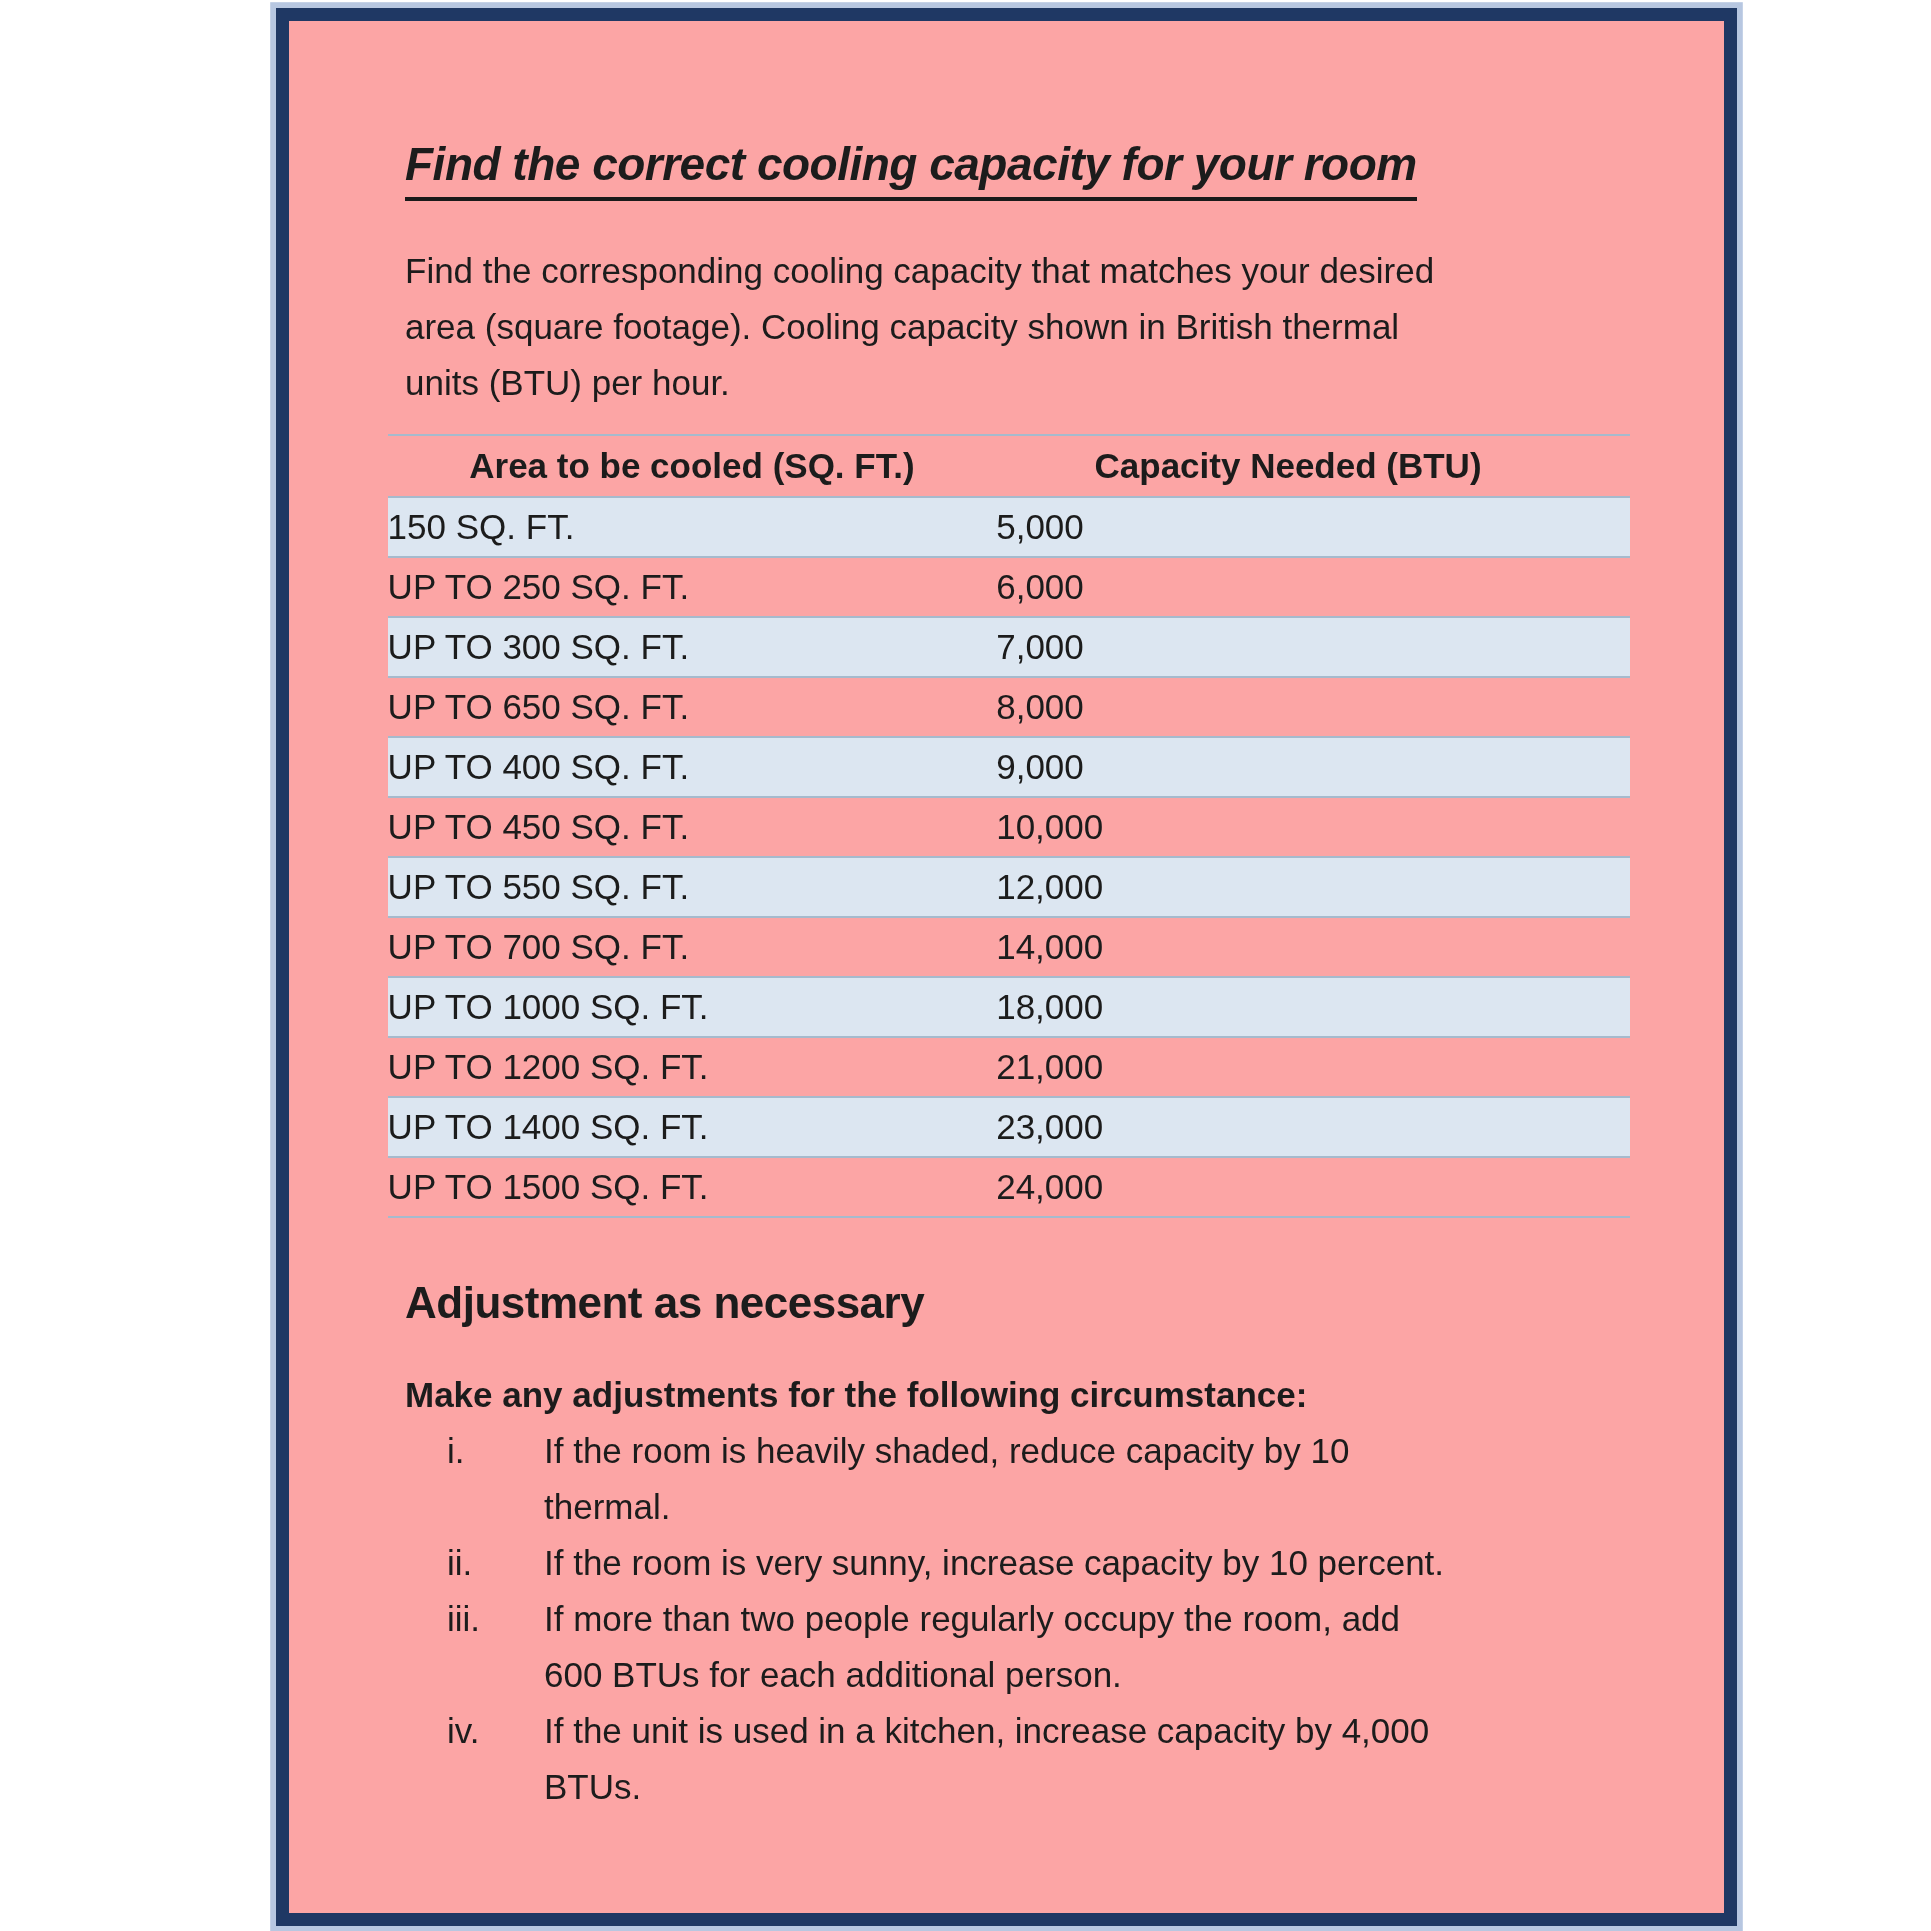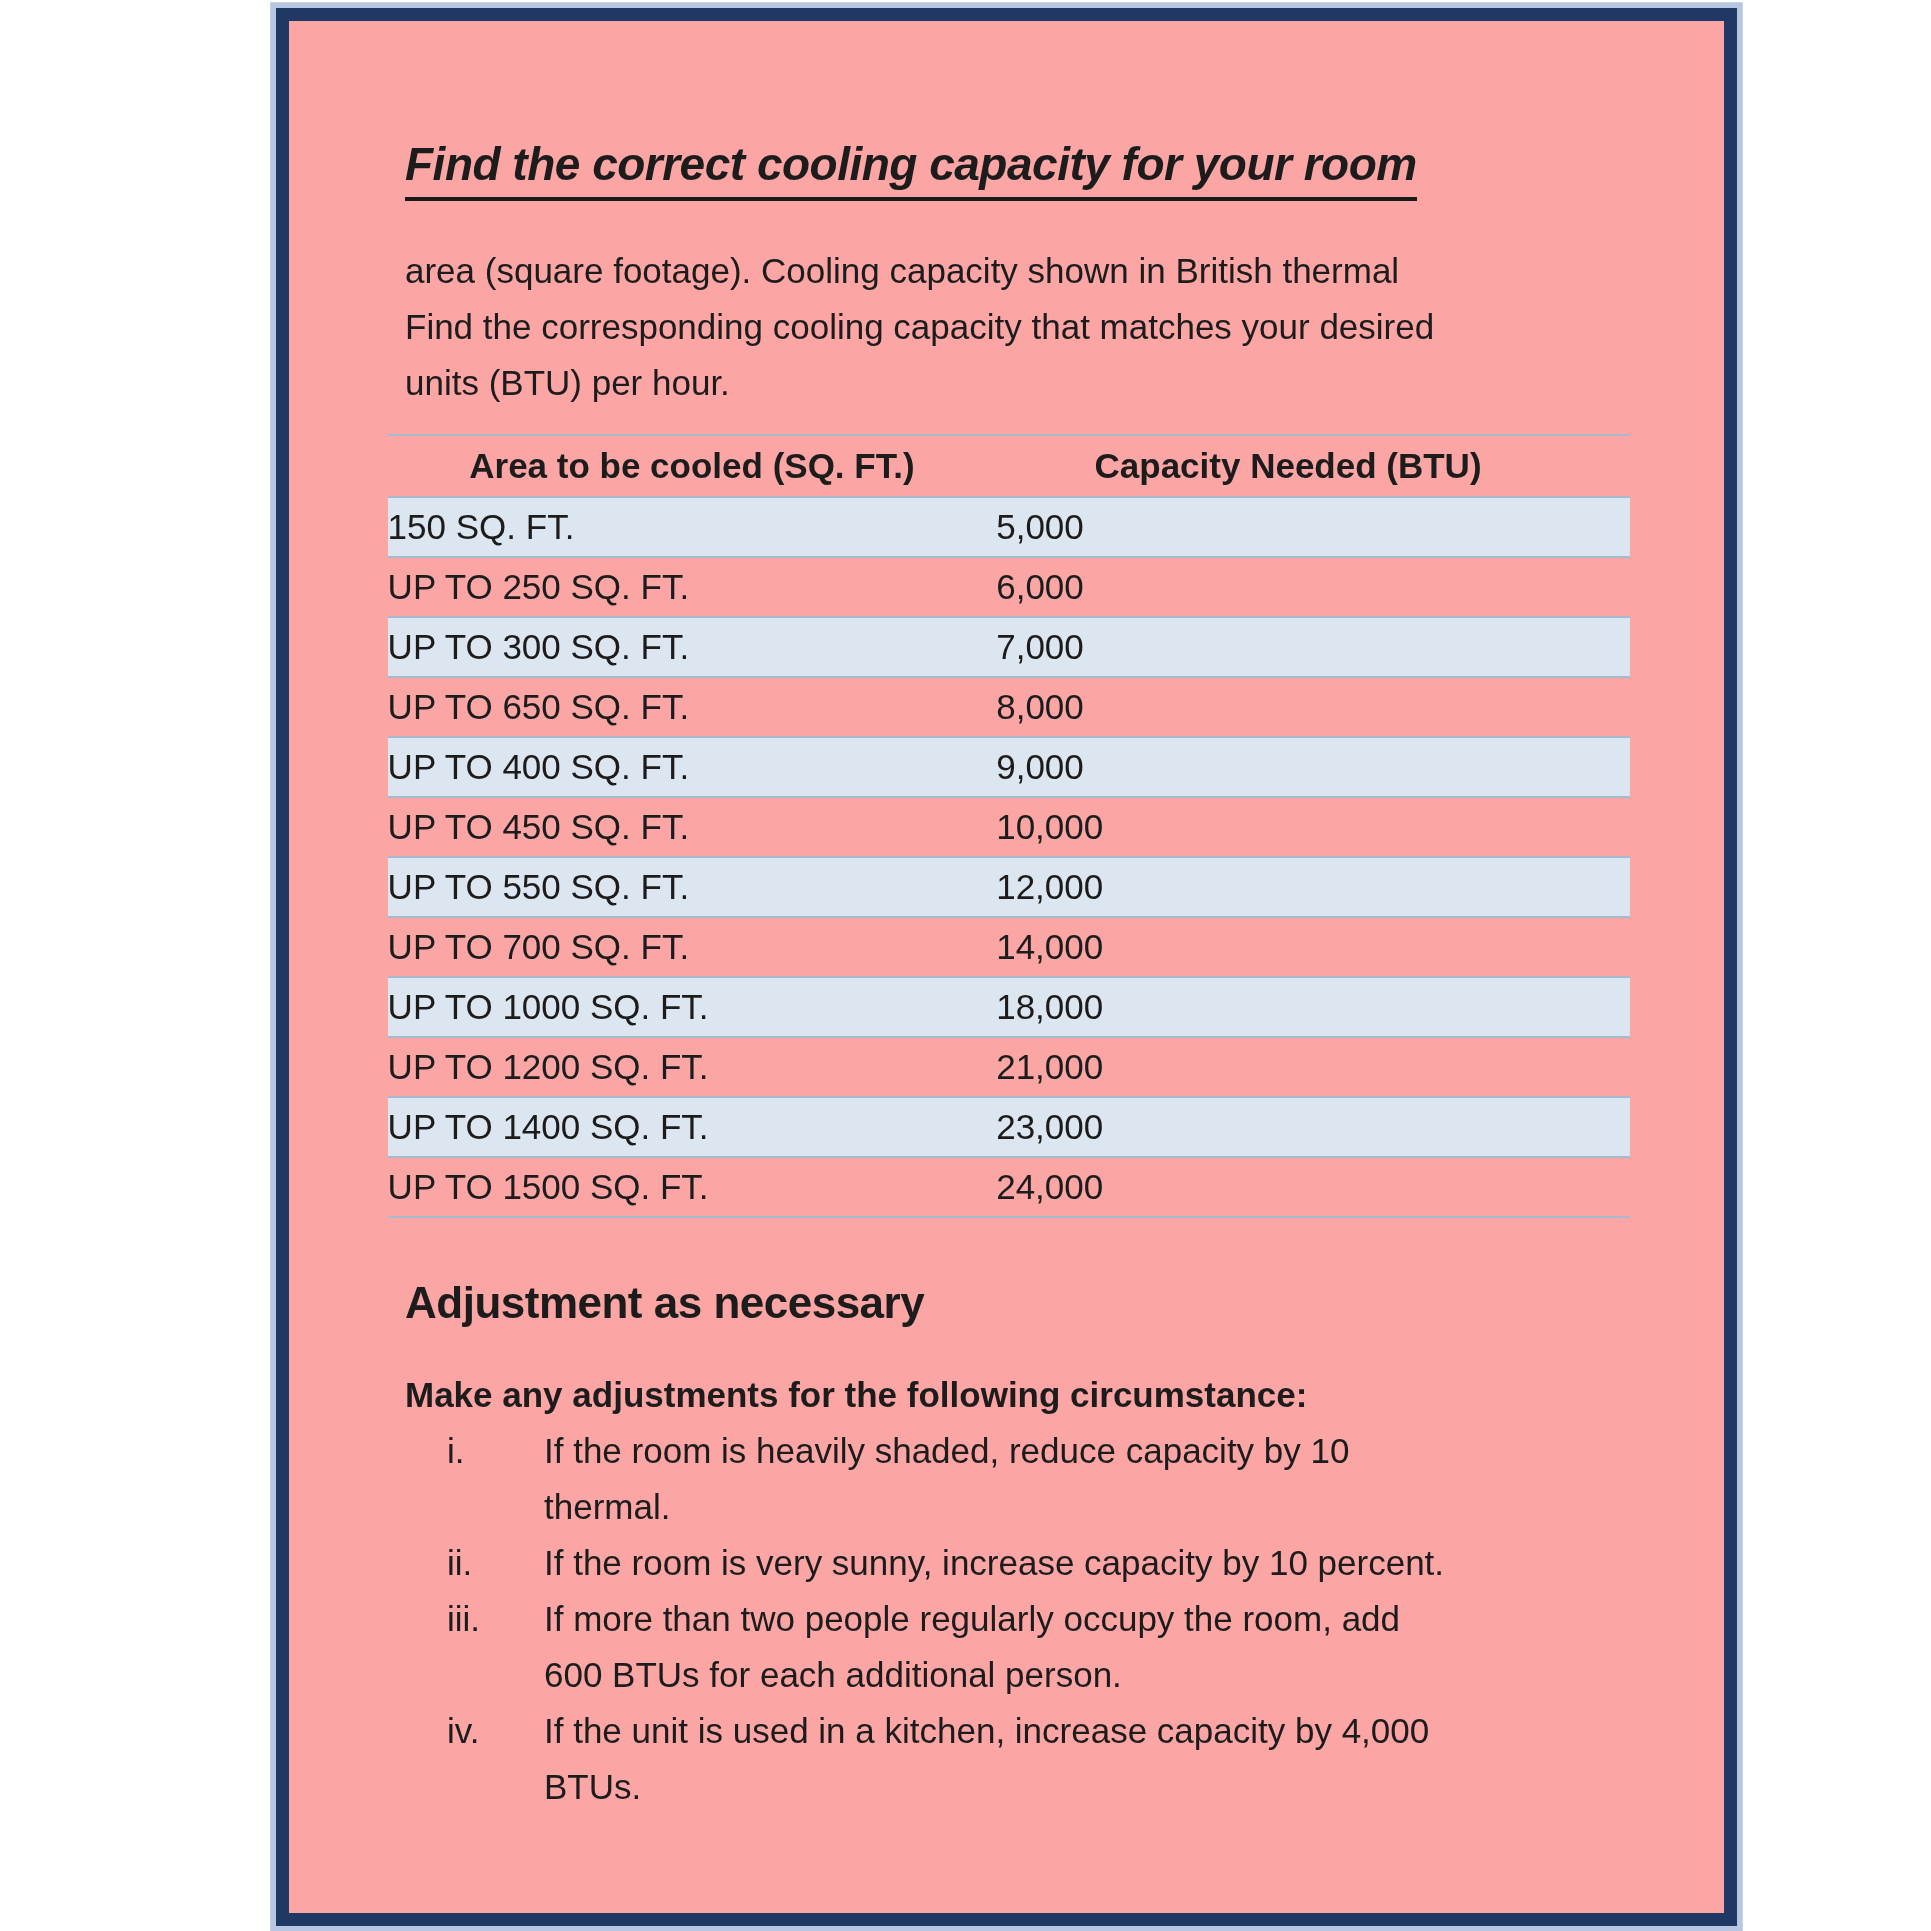--- a/index.html
+++ b/index.html
@@ -102,22 +102,22 @@
 <body>
 
 <div class="page">
   <div class="inner">
 
     <div class="title-wrap">
       <span class="doc-title">Find the correct cooling capacity for your room</span>
     </div>
 
     <div class="intro">
+        <span class="line">Find the corresponding cooling capacity that matches your desired</span>
         <span class="line">area (square footage). Cooling capacity shown in British thermal</span>
-        <span class="line">Find the corresponding cooling capacity that matches your desired</span>
         <span class="line">units (BTU) per hour.</span>
       </div>
 
     <table class="cap-table">
       <colgroup>
         <col style="width:49%">
         <col style="width:47%">
         <col style="width:4%">
       </colgroup>
       <thead>

